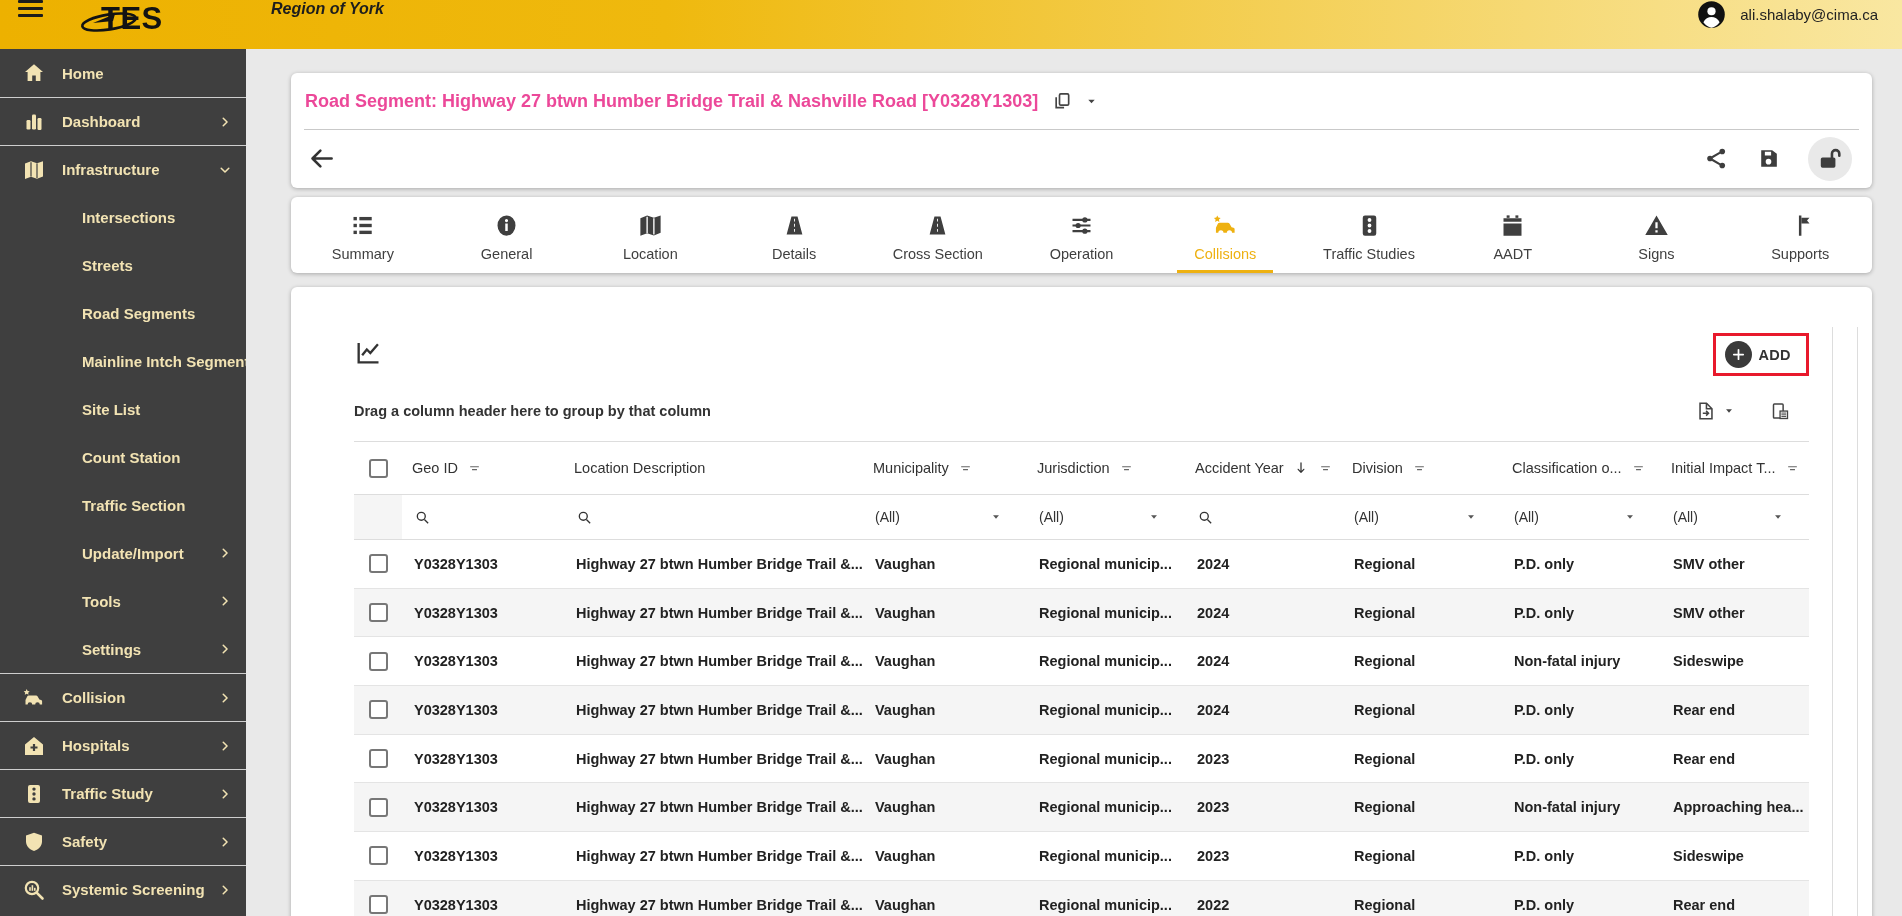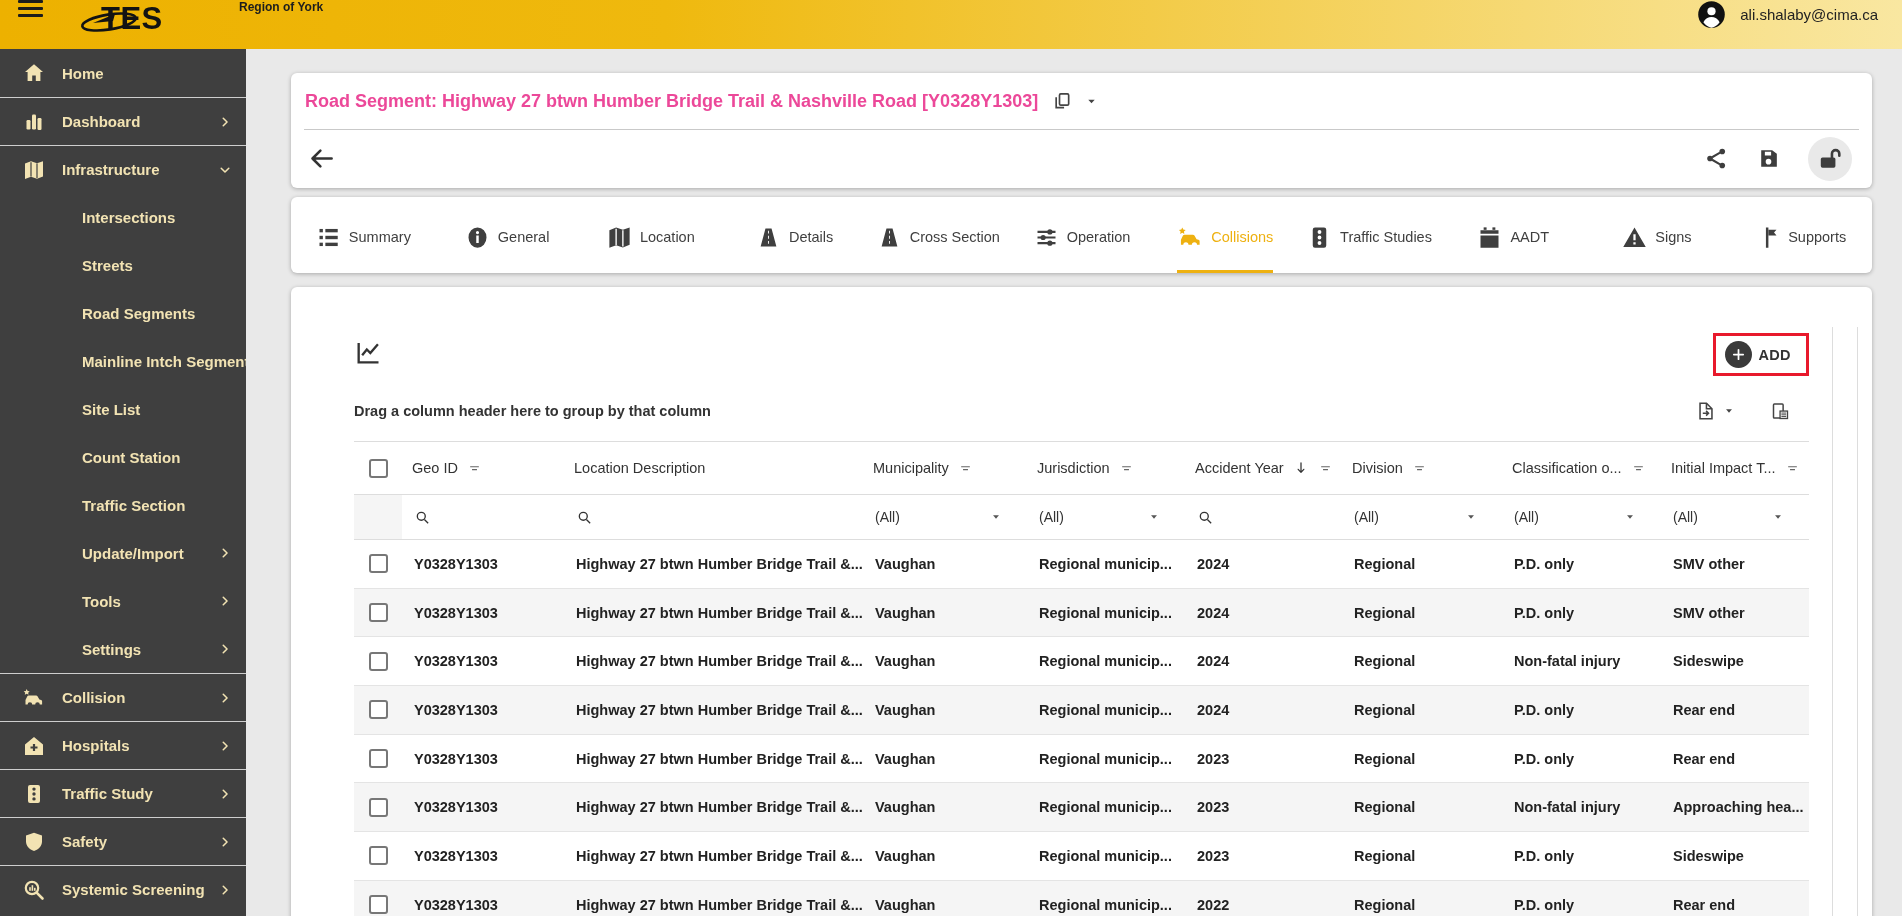--- a/index.html
+++ b/index.html
@@ -8,21 +8,21 @@
 
   
   .topbar { position: absolute; left: 0; top: 0; width: 100%; height: 49px; z-index: 20;
     background: linear-gradient(90deg, #EDB100 0%, #EFB90E 35%, #F9E7A1 100%);
     display: flex; align-items: flex-start; }
   .hamburger { margin-left: 18px; width: 25px; height: 17px; display: flex; flex-direction: column; justify-content: space-between; cursor: pointer; }
   .hamburger span { display: block; height: 3.2px; background: #1C1C1C; border-radius: 1px; }
   .logo { margin-left: 42px; position: relative; width: 96px; height: 40px; }
   .logo-swoosh { position: absolute; left: -6px; top: 2px; width: 70px; height: 36px; }
   .logo-text { position: absolute; left: 16px; top: 1px; font-size: 31px; font-weight: 800; letter-spacing: 0.5px; color: #131313; }
-  .region { margin-left: 58px; font-size: 12px; font-weight: 700; color: #1D1D1D; }
+  .region { margin-left: 90px; font-size: 16px; font-weight: 700; color: #1D1D1D; font-style: italic; }
   .tb-spacer { flex: 1; }
   .user { display: flex; align-items: center; gap: 14px; margin-right: 24px; }
   .avatar { width: 29px; height: 29px; }
   .email { font-size: 15px; color: #222; }
 
   
   .sidebar { position: absolute; left: 0; top: 49px; bottom: 0; width: 246px; background: #3F3F3F; overflow: hidden; z-index: 10; }
   .nav-item { height: 48px; display: flex; align-items: center; color: #F2E3B3; font-weight: 700; font-size: 15px; position: relative; cursor: pointer; white-space: nowrap; }
   .nav-item.lvl1 { padding-left: 22px; gap: 16px; }
   .nav-item.lvl1:not(:first-child) { border-top: 1px solid rgba(255,255,255,0.75); }
@@ -42,21 +42,21 @@
   .i20 { width: 20px; height: 20px; }
   .i11 { width: 11px; height: 11px; }
   .toolbar-row { height: 57px; display: flex; align-items: center; padding: 0 20px 0 17px; gap: 27px; }
   .back-btn { width: 27px; height: 27px; cursor: pointer; color: #333; }
   .tr-spacer { flex: 1; }
   .tool-ic { width: 25px; height: 25px; color: #3D3D3D; cursor: pointer; }
   .lock-wrap { width: 44px; height: 44px; border-radius: 50%; background: #E9E9E9; display: flex; align-items: center; justify-content: center; cursor: pointer; }
   .lock-wrap .icon { width: 26px; height: 26px; color: #3D3D3D; }
 
   .tabs-card { height: 76px; margin-bottom: 14px; display: flex; overflow: hidden; }
-  .tab { flex: 1 1 0; display: flex; flex-direction: row; align-items: center; justify-content: center; gap: 7px; color: #3F3F3F; position: relative; cursor: pointer; padding-top: 4px; }
+  .tab { flex: 1 1 0; display: flex; flex-direction: column; align-items: center; justify-content: center; gap: 7px; color: #3F3F3F; position: relative; cursor: pointer; padding-top: 4px; }
   .tab-icon { width: 27px; height: 27px; }
   .tab-lbl { font-size: 14.5px; }
   .tab.active { color: #EEB111; }
   .tab.active::after { content: ""; position: absolute; bottom: 0; left: 50%; transform: translateX(-50%); width: 96px; height: 3px; background: #EEB111; }
 
   .grid-card { position: relative; height: 700px; padding: 0 63px; }
   .grid-top { padding-top: 46px; display: flex; align-items: flex-start; }
   .chart-btn { width: 28px; height: 28px; color: #333; margin-top: 6px; cursor: pointer; }
   .gt-spacer { flex: 1; }
   .add-highlight { border: 3px solid #E8192C; }

